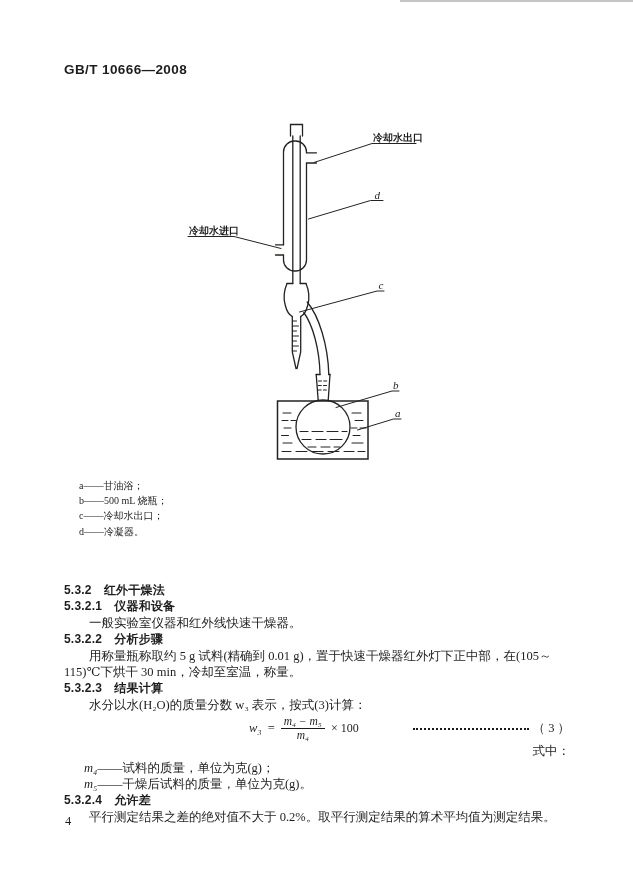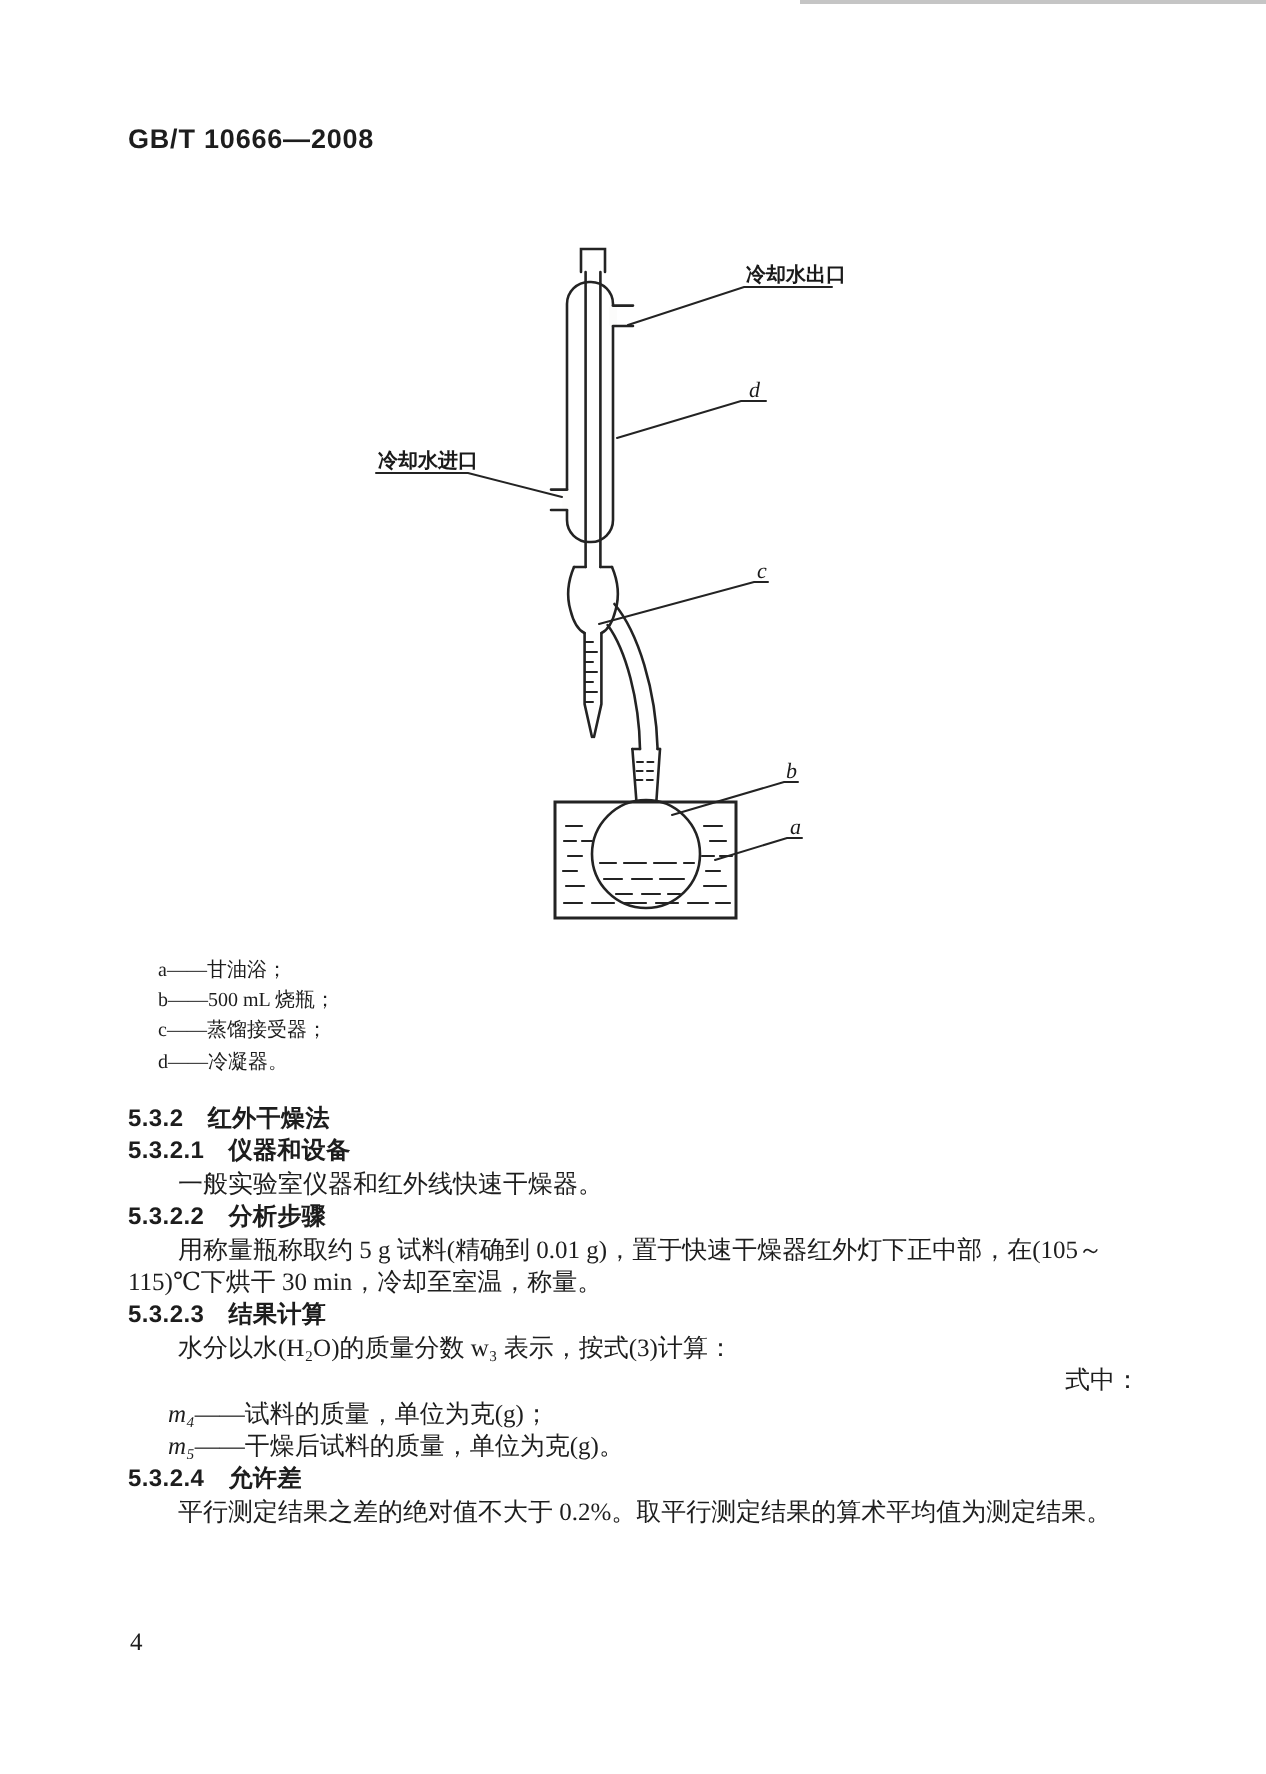--- a/index.html
+++ b/index.html
@@ -7,21 +7,21 @@
         font-family:"Liberation Serif","DejaVu Serif",serif;overflow:hidden;}
   .scan-line{position:absolute;top:0;right:0;width:233px;height:2px;background:#c5c5c5;}
   .std-header{position:absolute;left:64px;top:62px;font-size:13.5px;font-weight:700;
         font-family:"Liberation Sans","DejaVu Sans",sans-serif;letter-spacing:.4px;}
   svg.diagram{position:absolute;left:0;top:0;pointer-events:none;}
   .svg-cjk{font-size:10px;font-weight:600;fill:#1a1a1a;font-family:"Liberation Serif","DejaVu Serif",serif;}
   .svg-letter{font-size:11px;font-style:italic;fill:#1a1a1a;font-family:"Liberation Serif","DejaVu Serif",serif;}
   .legend{position:absolute;left:79px;top:478px;font-size:10px;line-height:15.2px;}
   .caption{position:absolute;left:64px;top:538px;width:505px;text-align:center;
         font-size:12.5px;font-weight:700;font-family:"Liberation Sans","DejaVu Sans",sans-serif;}
-  .flow{position:absolute;left:64px;top:551px;width:506px;font-size:12.5px;line-height:16.4px;}
+  .flow{position:absolute;left:64px;top:582px;width:506px;font-size:12.5px;line-height:16.4px;}
   .flow h4{margin:0;font-size:12px;font-weight:700;line-height:16.4px;
         font-family:"Liberation Sans","DejaVu Sans",sans-serif;letter-spacing:.2px;}
   .flow p{margin:0;line-height:16.4px;}
   .indent{text-indent:25px;}
   .where{padding-left:20px;text-align:right;}
   .where-line{padding-left:20px;}
   .where-line i{font-style:italic;}
   .formula-row{display:flex;align-items:center;height:30px;}
   .f-group{display:inline-flex;align-items:center;gap:6px;margin-left:185px;}
   .f-var,.frac{font-style:italic;}
@@ -89,34 +89,49 @@
     <text x="189" y="233.5" class="svg-cjk">冷却水进口</text>
     <text x="374.5" y="198.5" class="svg-letter">d</text>
     <text x="378.5" y="289" class="svg-letter">c</text>
     <text x="393" y="389" class="svg-letter">b</text>
     <text x="395" y="417" class="svg-letter">a</text>
   </svg>
 
   <div class="legend">
     <div>a——甘油浴；</div>
     <div>b——500 mL 烧瓶；</div>
-    <div>c——蒸馏接受器；</div>
+    <div>c——冷却水出口；</div>
     <div>d——冷凝器。</div>
   </div>
 
 
   <div class="flow">
     <h4>5.3.2　红外干燥法</h4>
     <h4>5.3.2.1　仪器和设备</h4>
     <p class="indent">一般实验室仪器和红外线快速干燥器。</p>
     <h4>5.3.2.2　分析步骤</h4>
     <p class="indent">用称量瓶称取约 5 g 试料(精确到 0.01 g)，置于快速干燥器红外灯下正中部，在(105～115)℃下烘干 30 min，冷却至室温，称量。</p>
     <h4>5.3.2.3　结果计算</h4>
     <p class="indent">水分以水(H₂O)的质量分数 w₃ 表示，按式(3)计算：</p>
 
+    <div class="formula-row">
+      <span class="f-group">
+        <span class="f-var">w₃</span>
+        <span class="f-eq">=</span>
+        <span class="frac">
+          <span class="num">m₄ − m₅</span>
+          <span class="den">m₄</span>
+        </span>
+        <span class="f-mul">× 100</span>
+      </span>
+      <span class="f-right">
+        <span class="dots"></span>
+        <span class="eq-no">（ 3 ）</span>
+      </span>
+    </div>
 
     <p class="where">式中：</p>
     <p class="where-line"><i>m₄</i><span>——试料的质量，单位为克(g)；</span></p>
     <p class="where-line"><i>m₅</i><span>——干燥后试料的质量，单位为克(g)。</span></p>
 
     <h4>5.3.2.4　允许差</h4>
     <p class="indent">平行测定结果之差的绝对值不大于 0.2%。取平行测定结果的算术平均值为测定结果。</p>
   </div>
 
   <div class="page-no">4</div>

